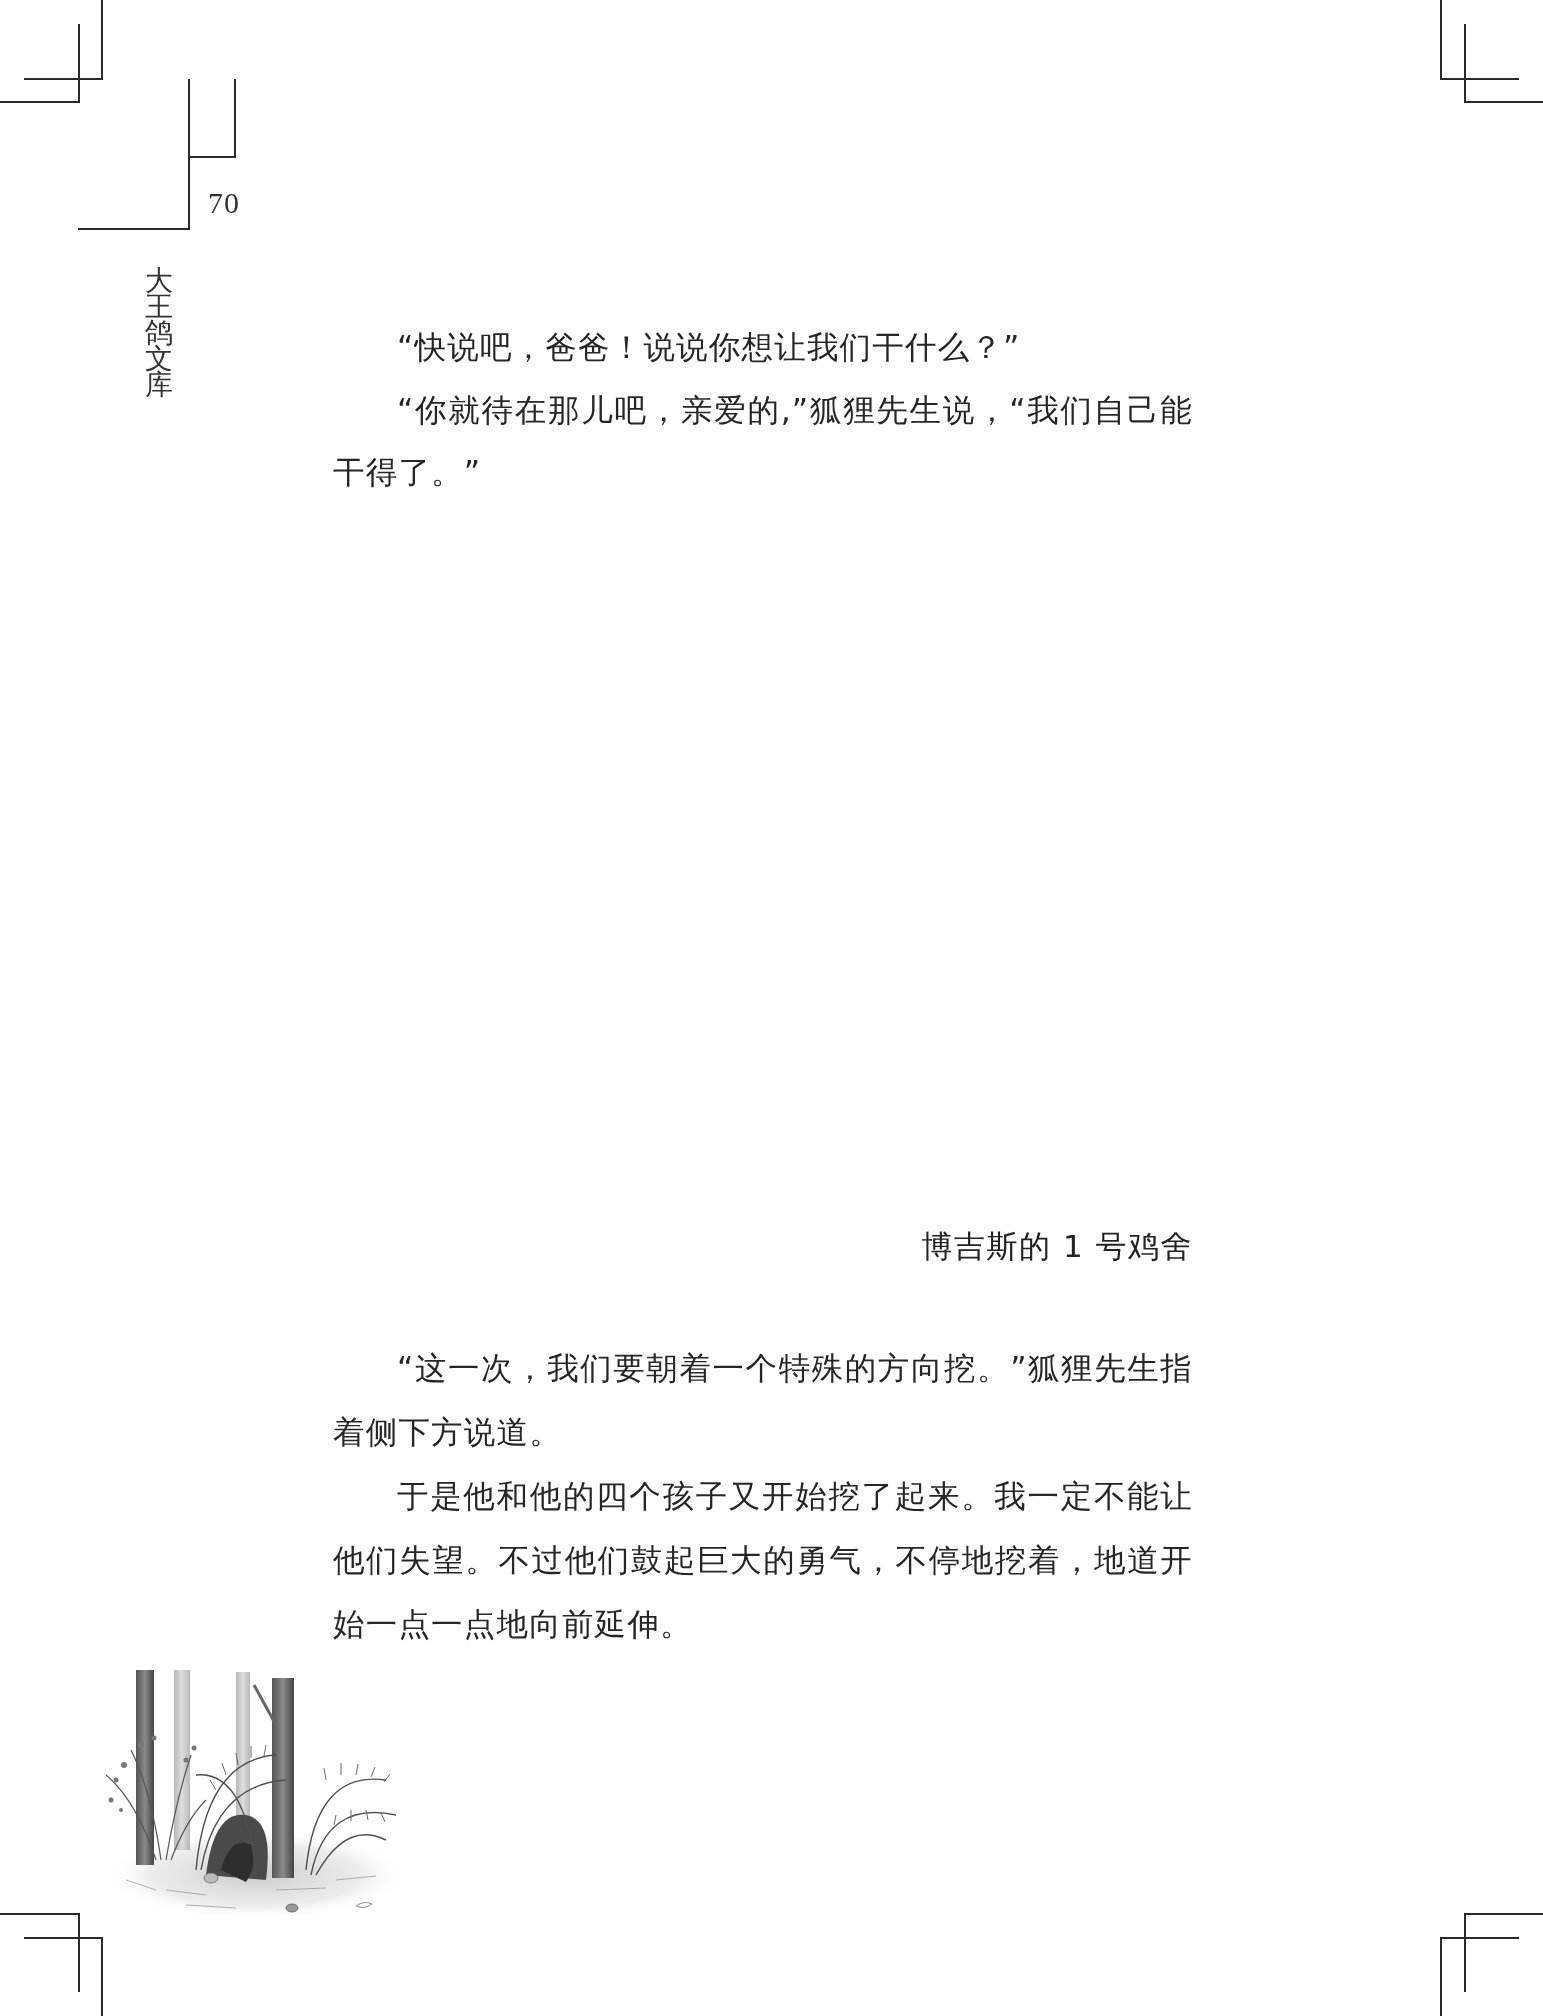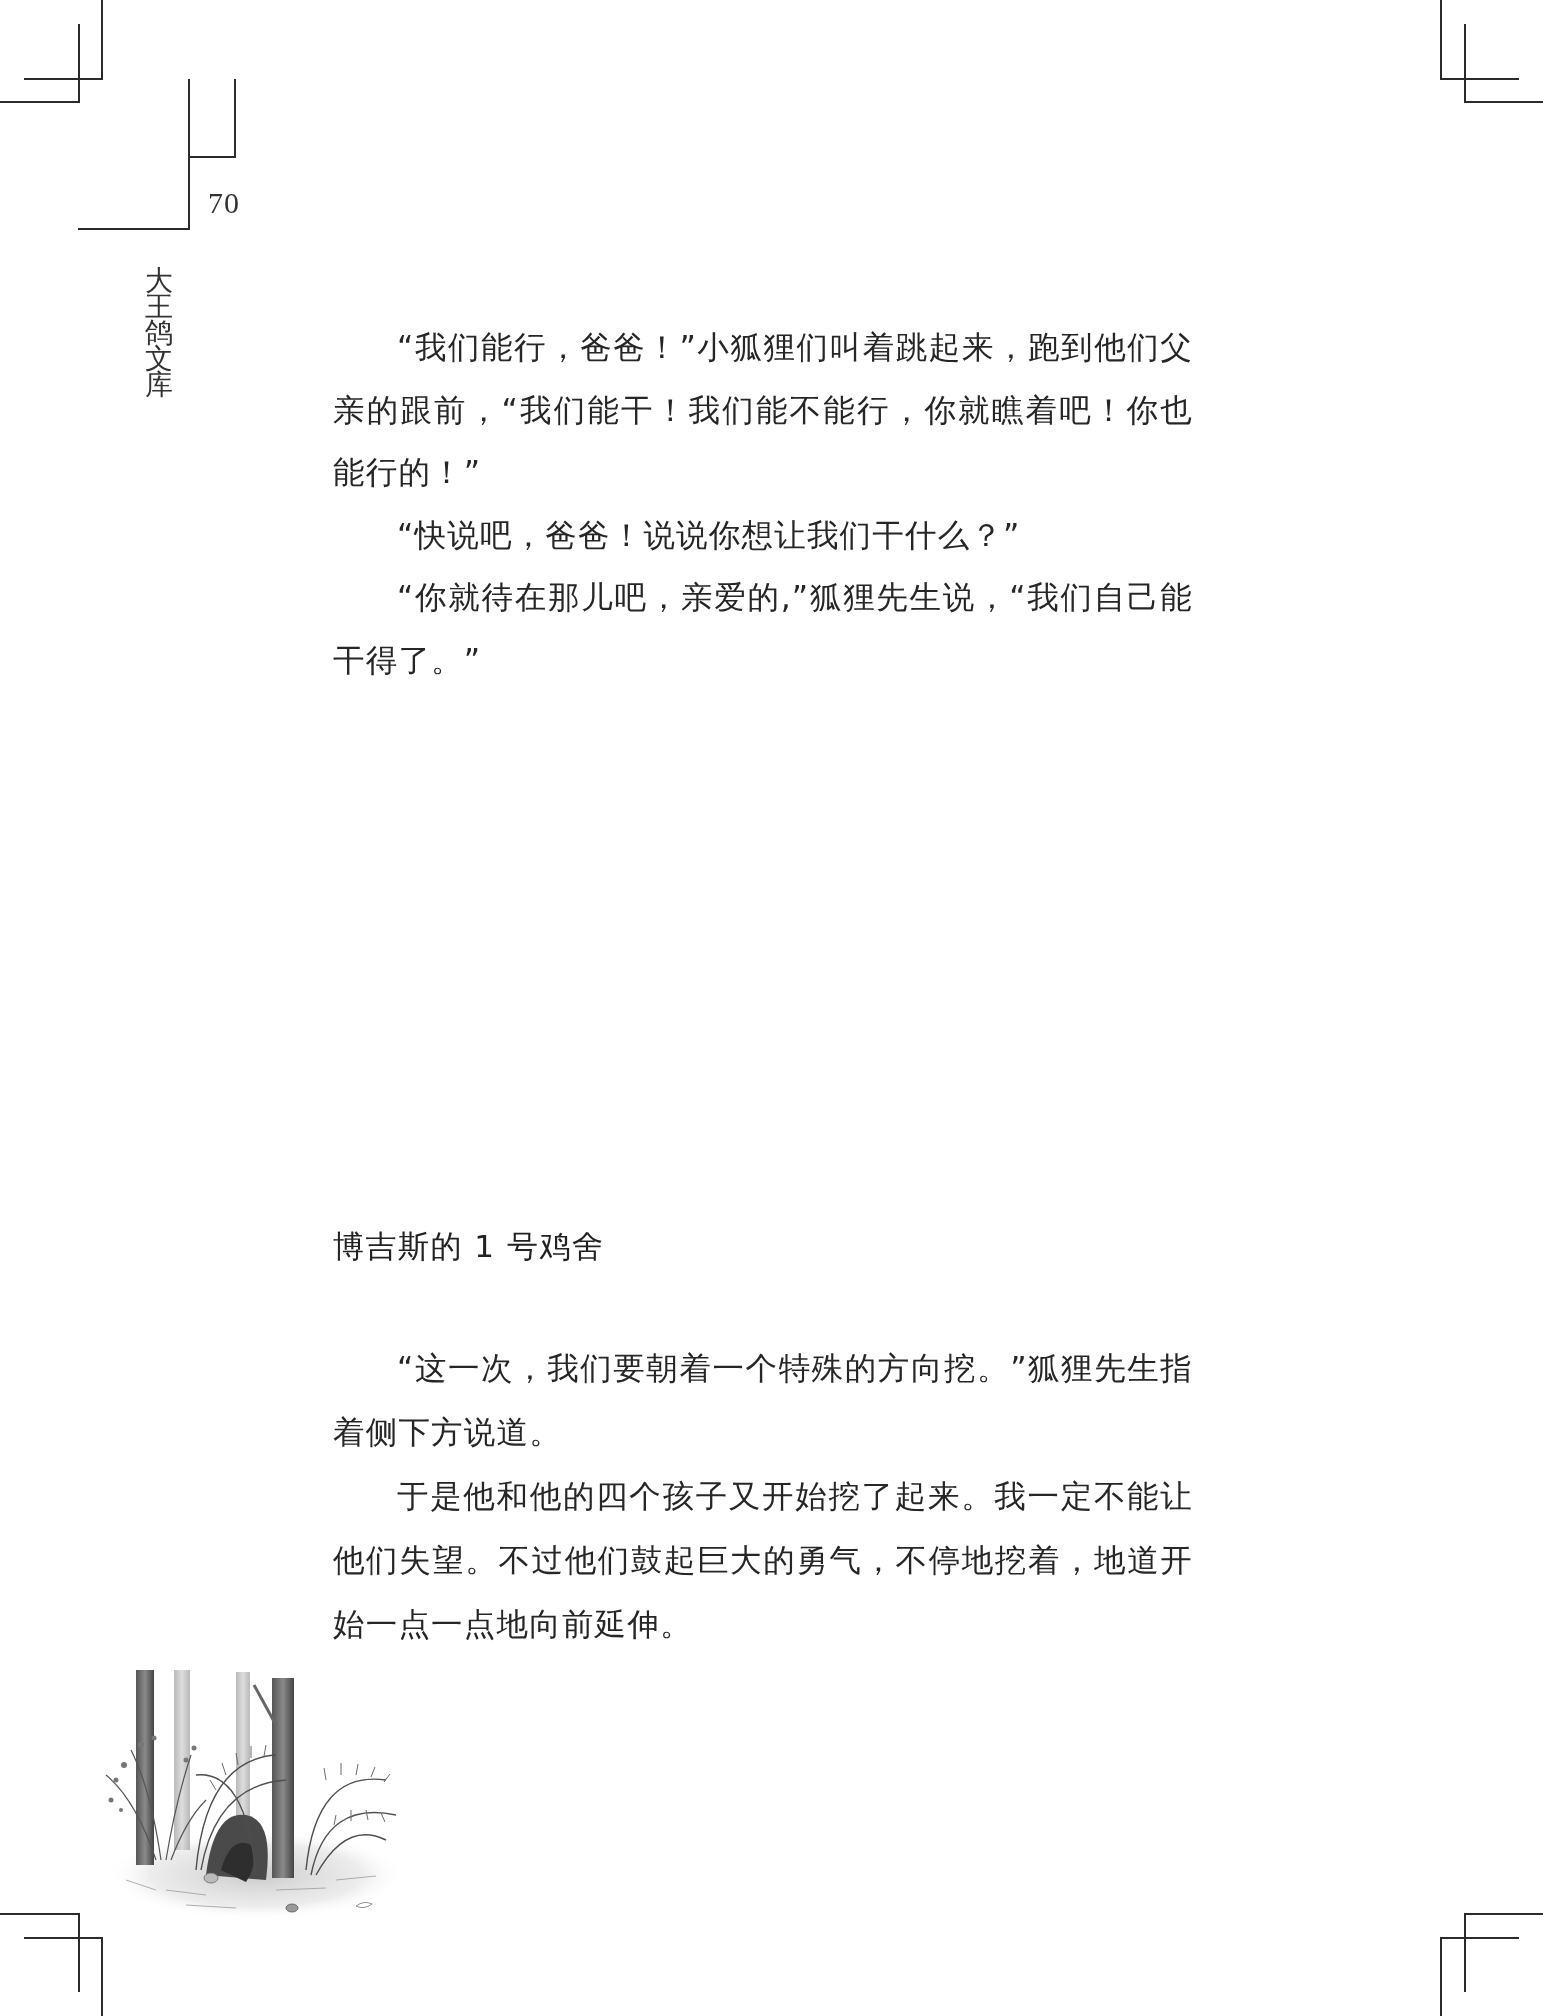--- a/index.html
+++ b/index.html
@@ -52,21 +52,21 @@
     .para {
       margin: 0;
       text-indent: 64px;
       text-align: justify;
     }
     .heading {
       position: absolute;
       left: 333px;
       width: 860px;
       top: 1226px;
-      text-align: left;
+      text-align: right;
       font-size: 31px;
       letter-spacing: 1.5px;
       color: #222;
     }
     .body-text-2 {
       position: absolute;
       left: 333px;
       width: 860px;
       top: 1336px;
       font-size: 31.5px;
@@ -108,21 +108,20 @@
 <div class="crop" style="left:1464px; top:1913px; width:79px; height:2px;"></div>
 <div class="crop" style="left:1464px; top:1913px; width:2px; height:79px;"></div>
 <div class="crop" style="left:1440px; top:1937px; width:79px; height:2px;"></div>
 <div class="crop" style="left:1440px; top:1937px; width:2px; height:79px;"></div>
 
 <div class="page-number">70</div>
 
 <div class="series-name">大王鸽文库</div>
 
 <div class="body-text">
-  <p class="para">“我们能行，爸爸！”小狐狸们叫着跳起来，跑到他们父亲的跟前，“我们能干！我们能不能行，你就瞧着吧！你也能行的！”</p>
   <p class="para">“快说吧，爸爸！说说你想让我们干什么？”</p>
   <p class="para">“你就待在那儿吧，亲爱的,”狐狸先生说，“我们自己能干得了。”</p>
 </div>
 
 <div class="heading">博吉斯的 1 号鸡舍</div>
 
 <div class="body-text-2">
   <p class="para">“这一次，我们要朝着一个特殊的方向挖。”狐狸先生指着侧下方说道。</p>
   <p class="para">于是他和他的四个孩子又开始挖了起来。我一定不能让他们失望。不过他们鼓起巨大的勇气，不停地挖着，地道开始一点一点地向前延伸。</p>
 </div>

